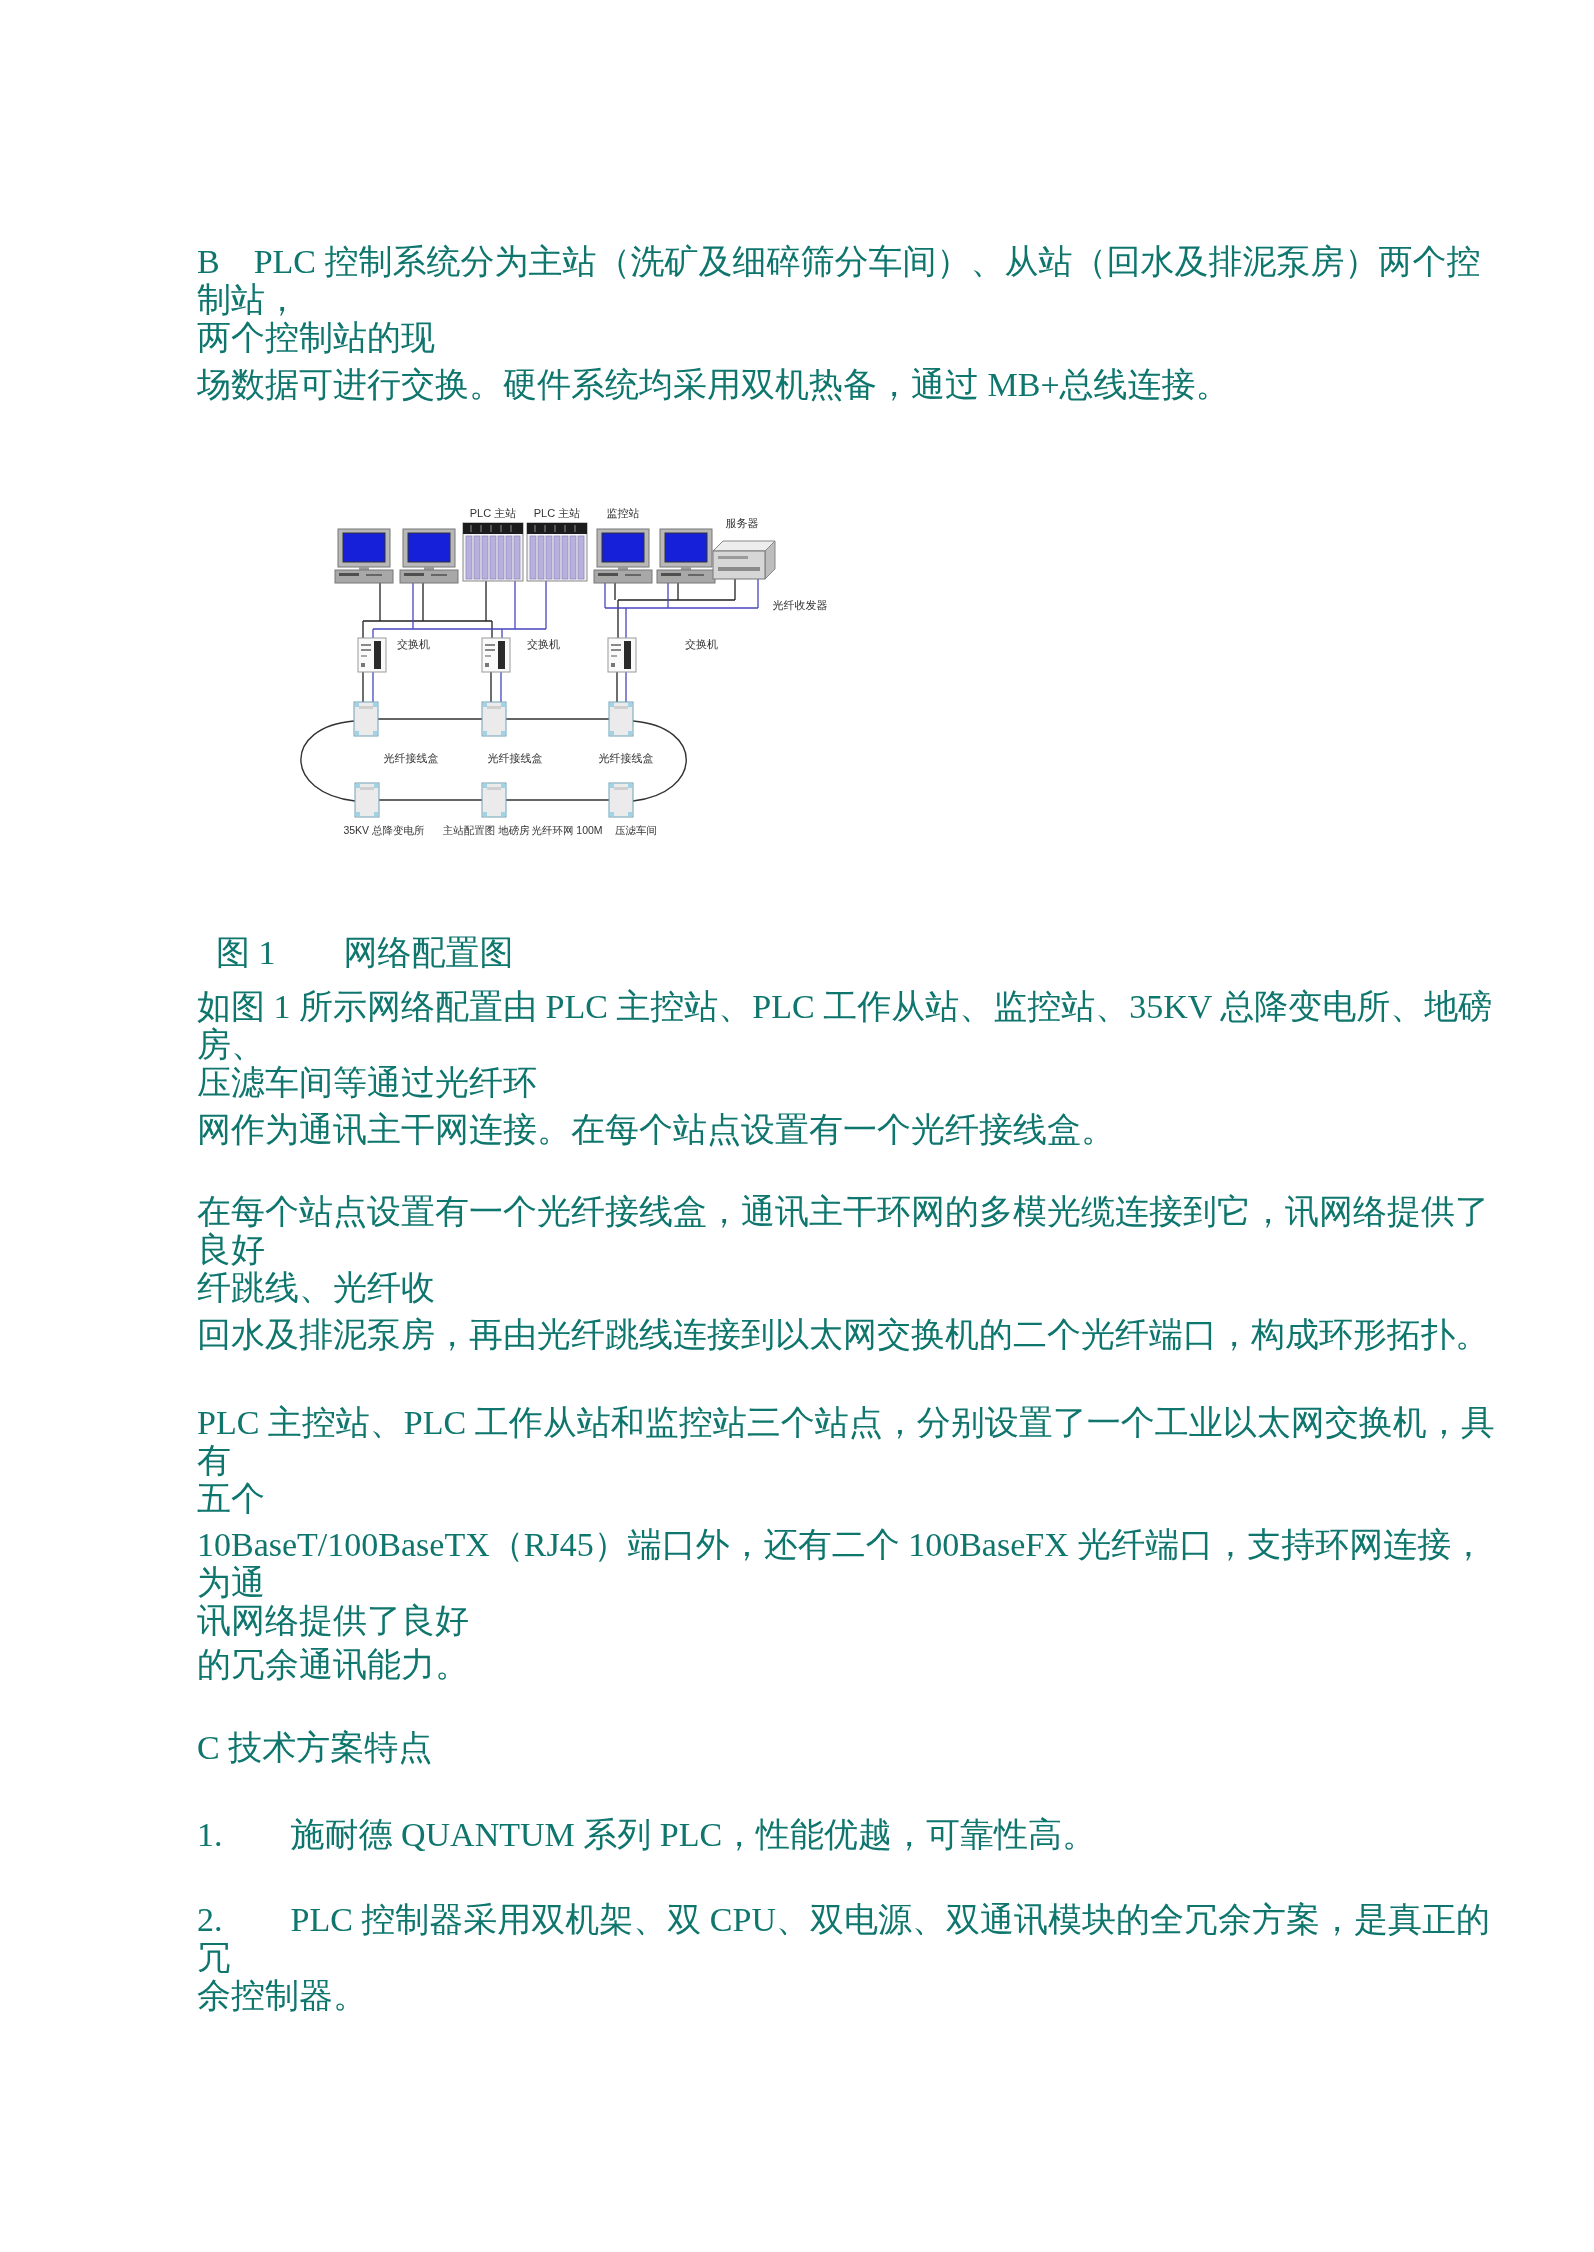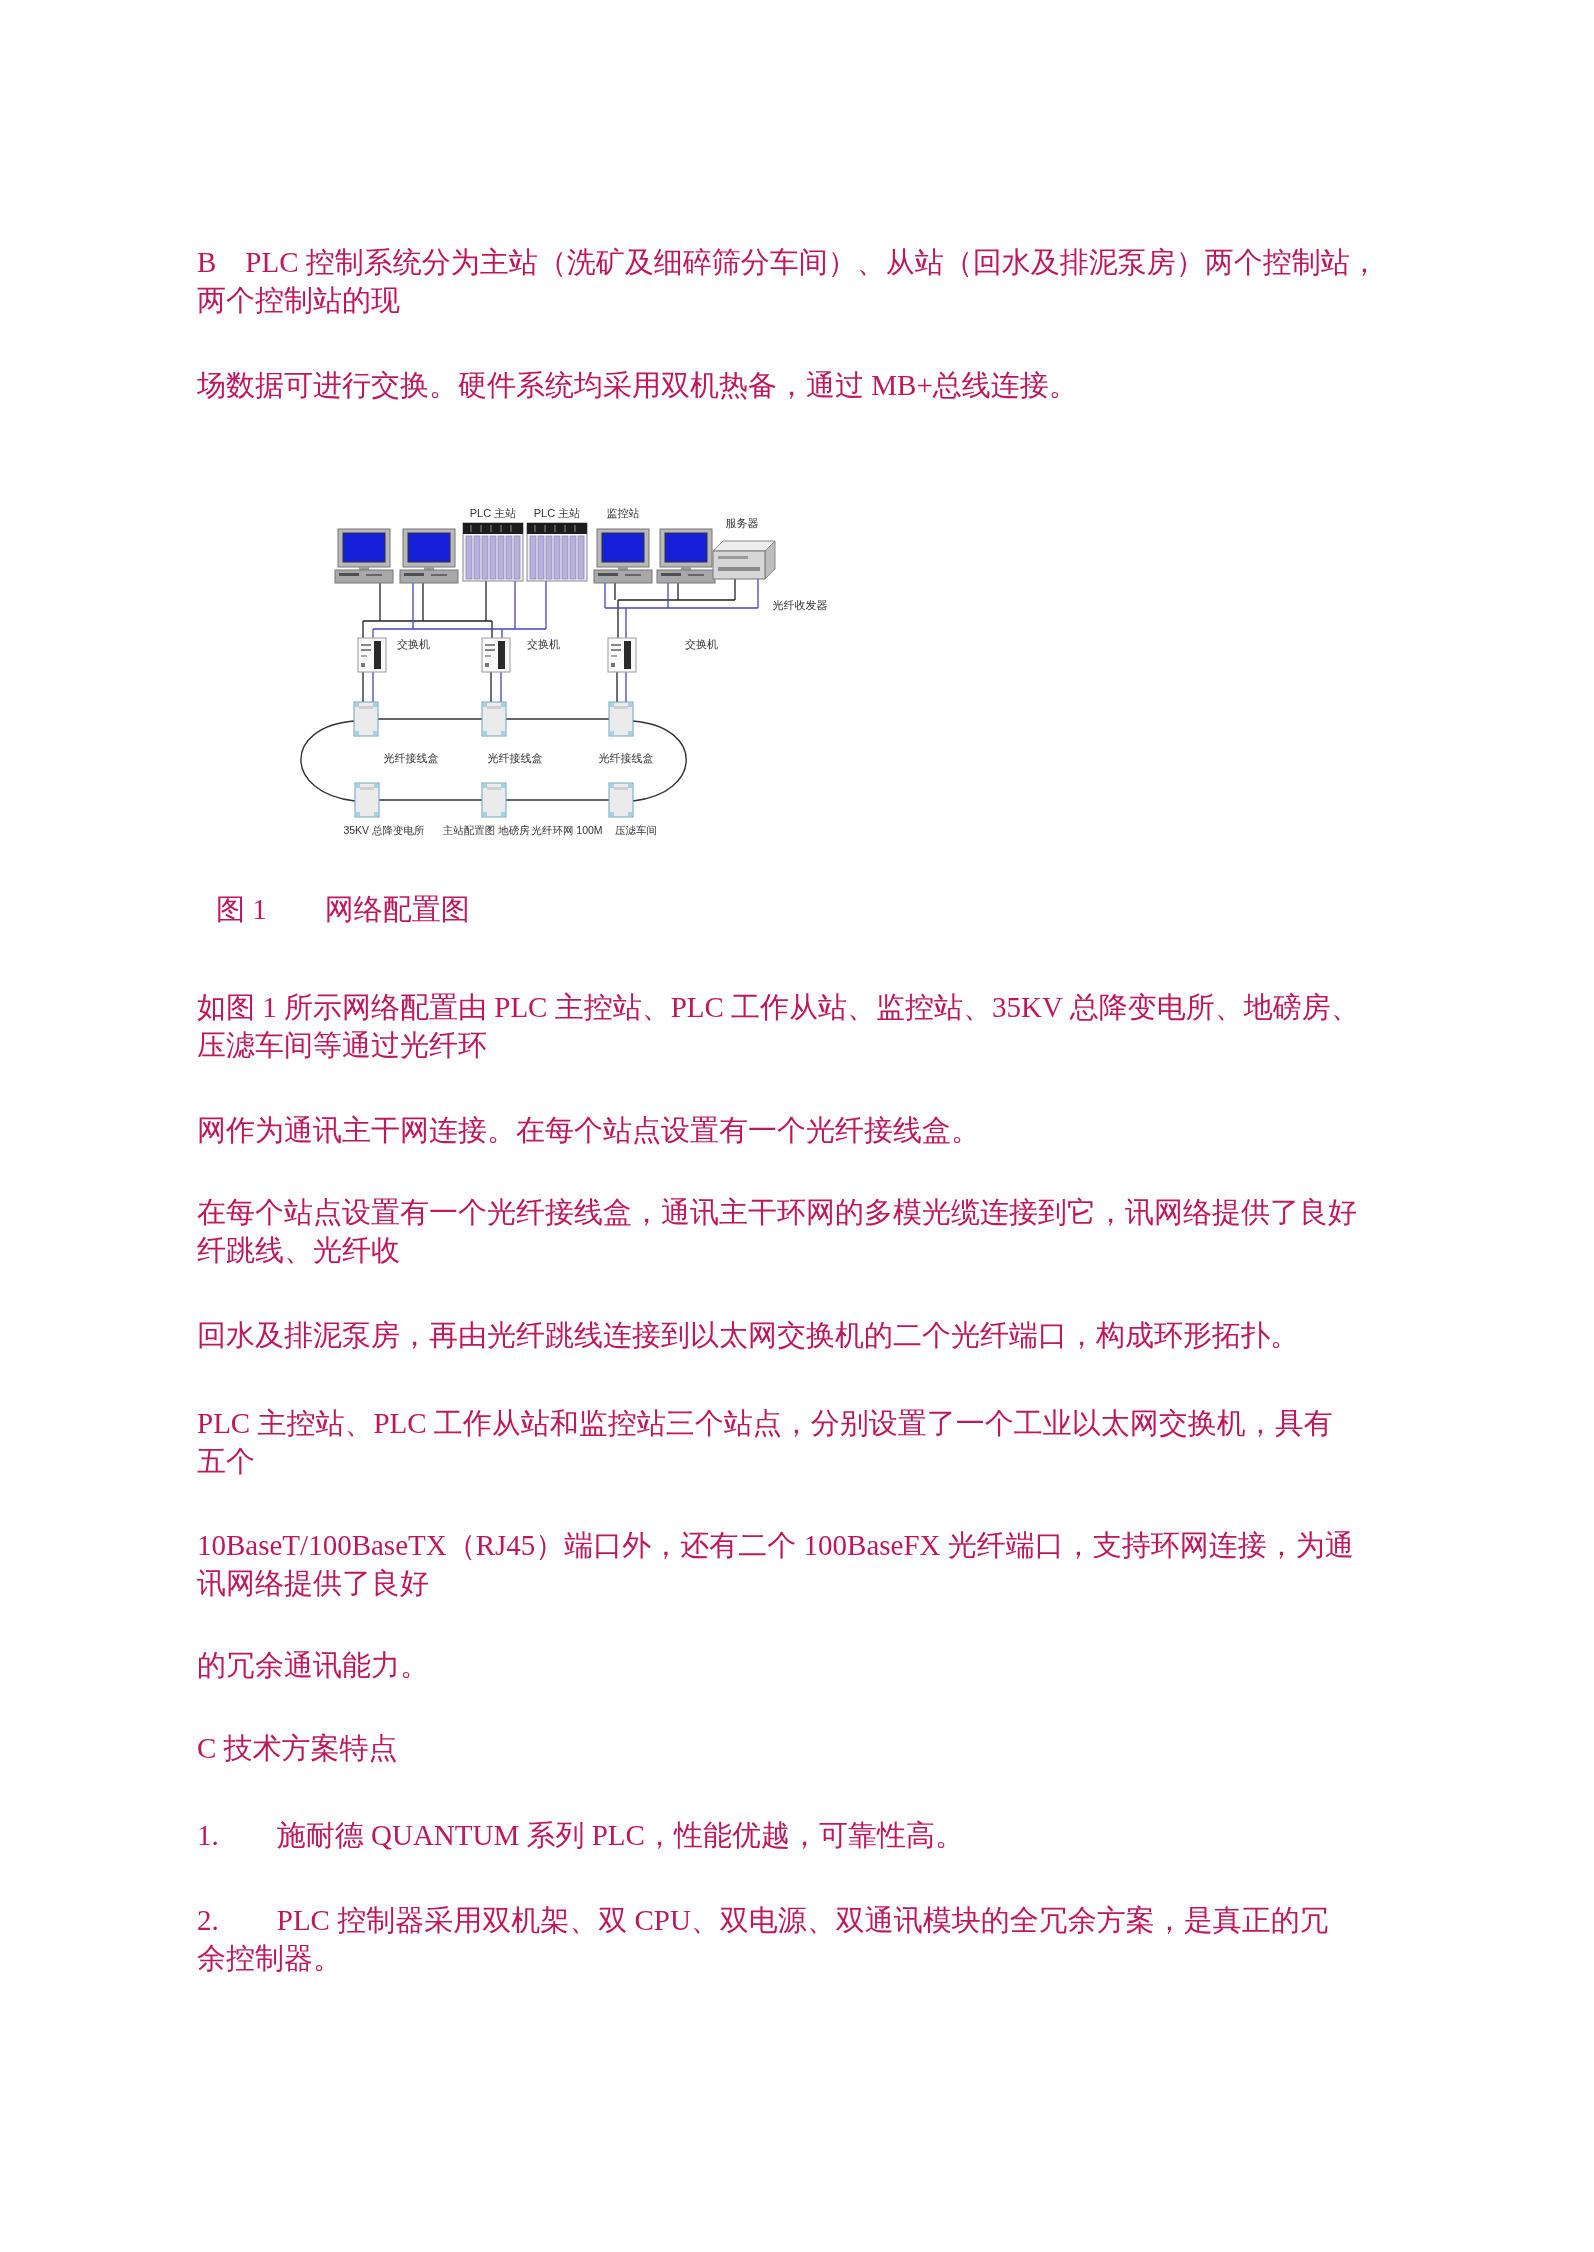--- a/index.html
+++ b/index.html
@@ -1,20 +1,20 @@
 <!DOCTYPE html>
 <html><head>
 <meta charset="utf-8">
 <style>
   html,body{margin:0;padding:0;background:#ffffff;}
   #page{position:relative;width:1594px;height:2252px;background:#ffffff;overflow:hidden;
         font-family:"Liberation Serif","DejaVu Serif",serif;color:#141414;}
-  .para{position:absolute;left:197px;width:1310px;font-size:29px;line-height:38px;
-        white-space:pre-wrap;color:#be185d;font-family:Liberation Serif, serif;}
-  .caption{left:216px;}
+  .para{position:absolute;left:197px;width:1310px;font-size:34px;line-height:38px;
+        white-space:pre-wrap;color:#0f766e;font-family:Liberation Serif, serif;}
+  .caption{left:216px;margin-top:44px;}
   #diagram{position:absolute;left:230px;top:495px;}
   svg text{font-family:"Liberation Sans","DejaVu Sans",sans-serif;fill:#333333;}
   .dlabel{font-size:11px;}
   .dlabel-s{font-size:10.5px;}
 </style>
 </head>
 <body>
 
 <div id="page">
 

